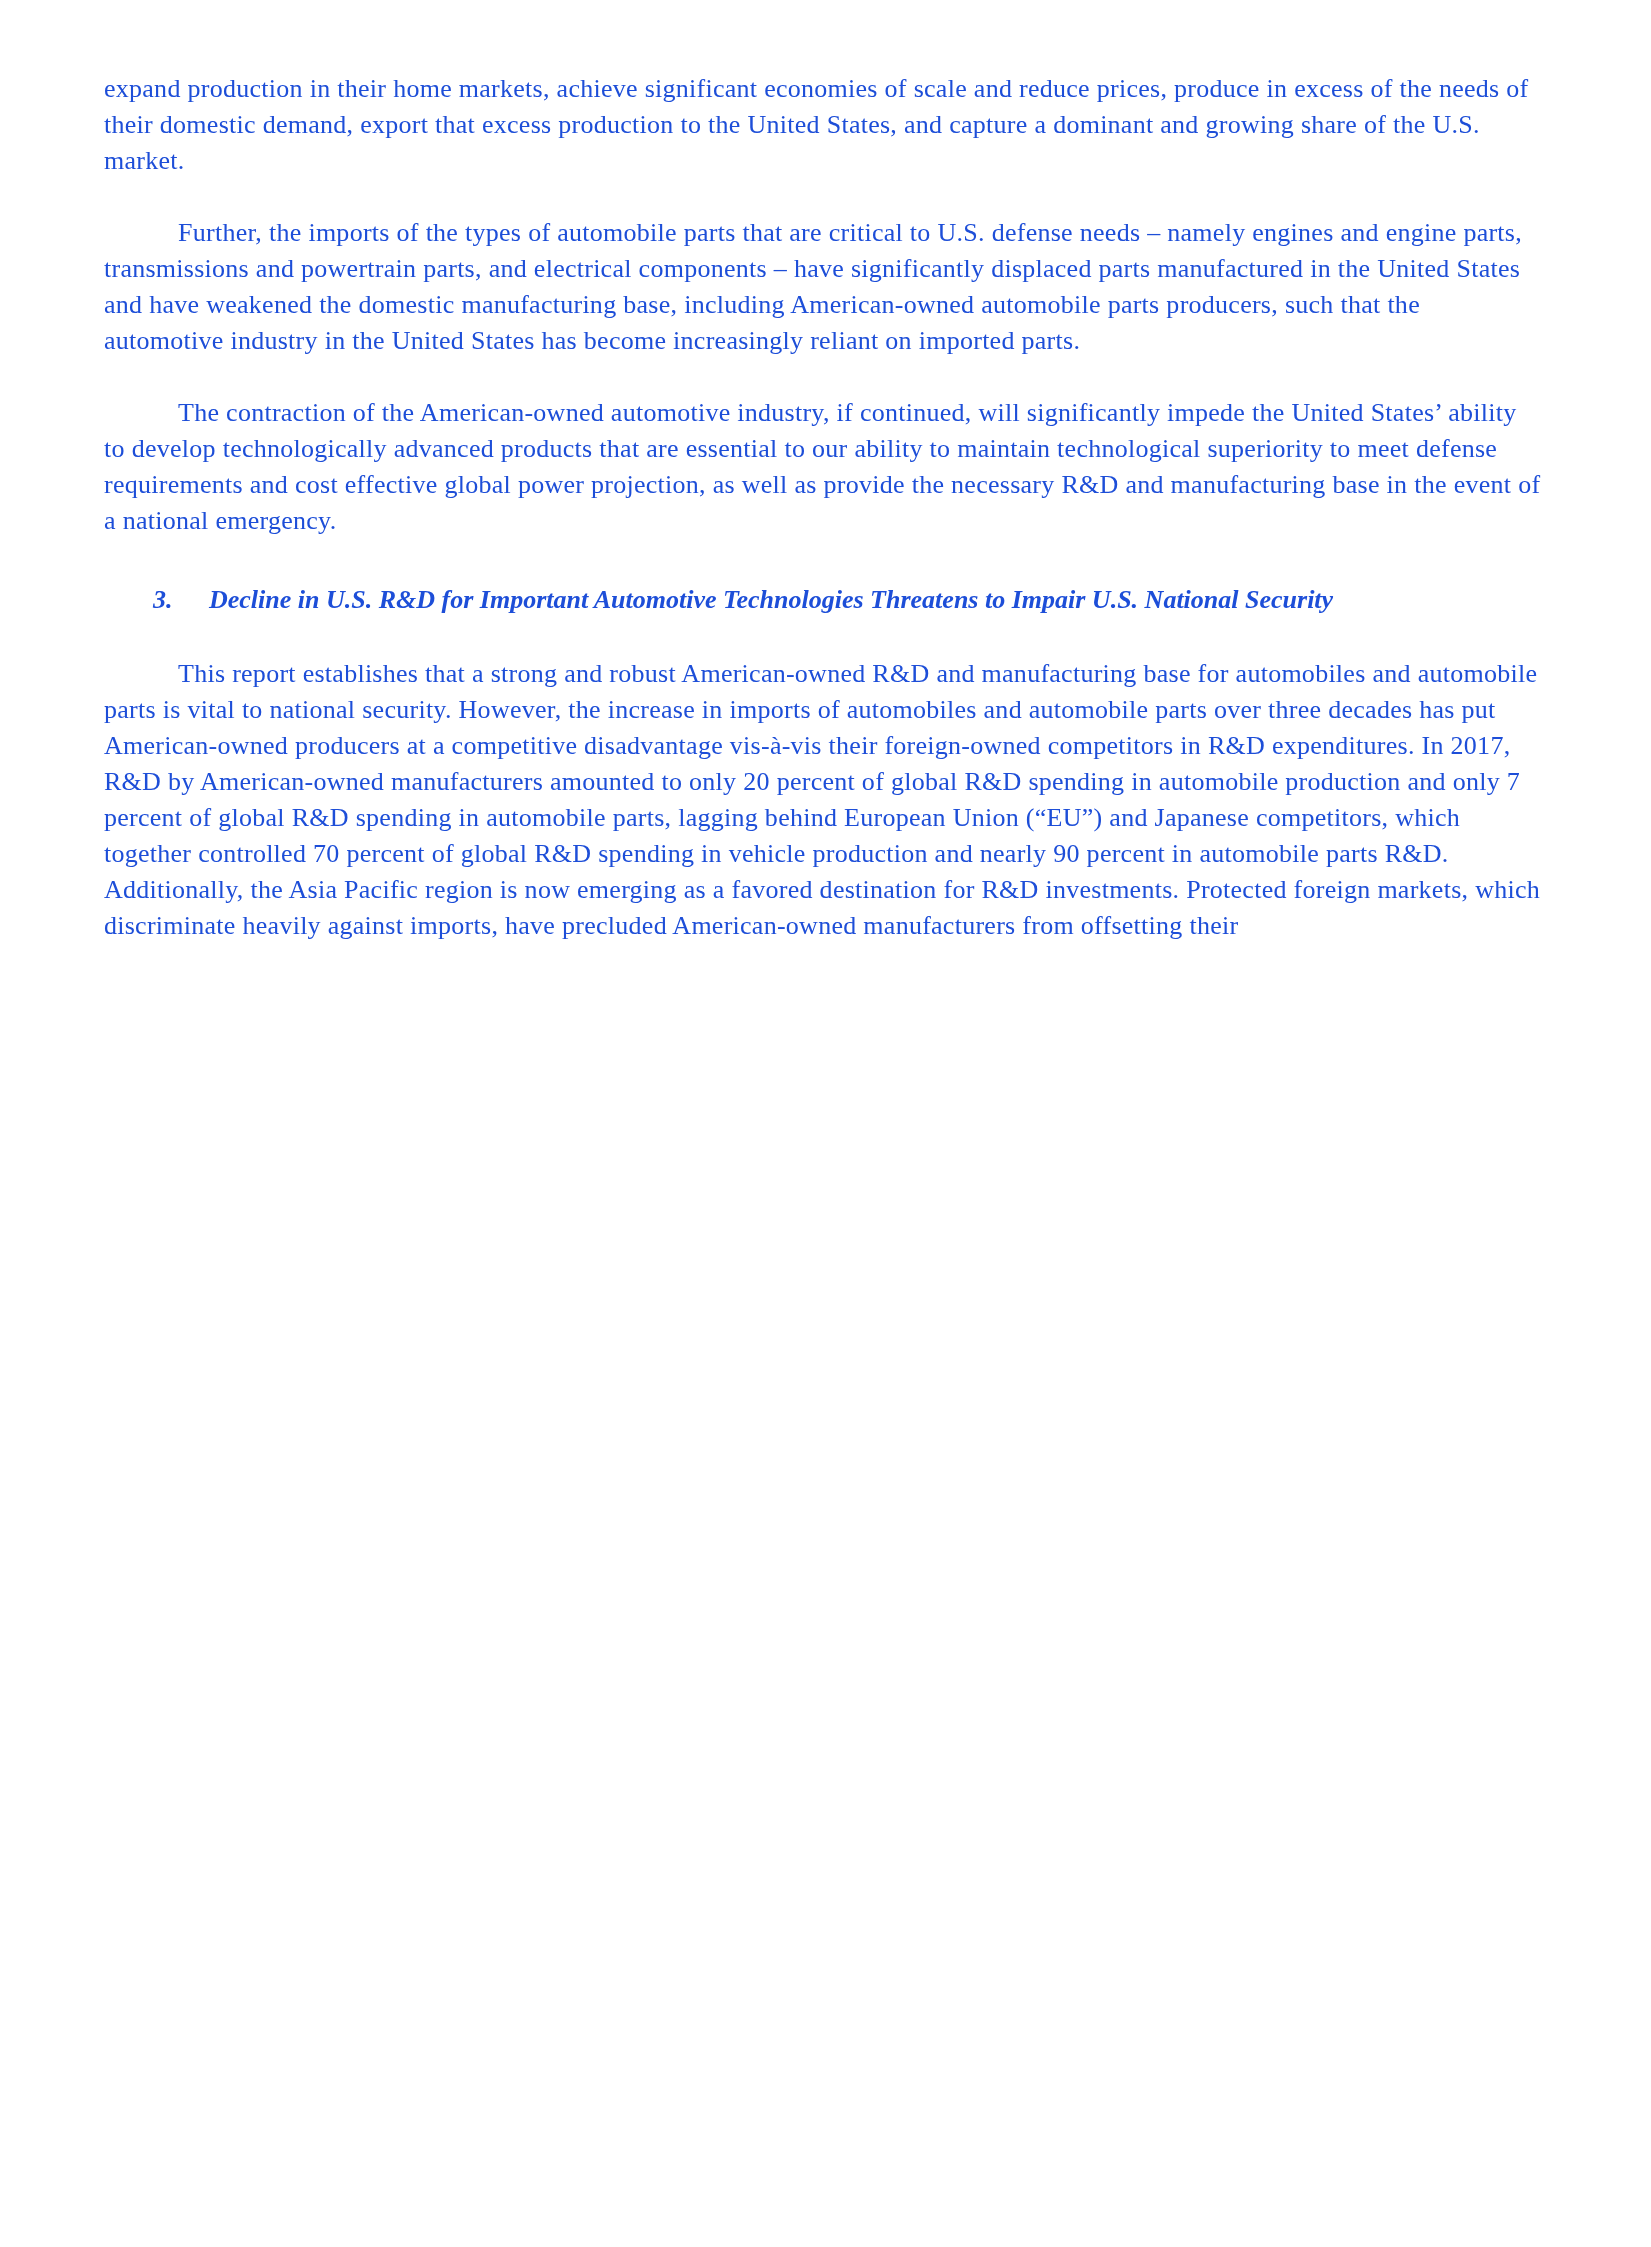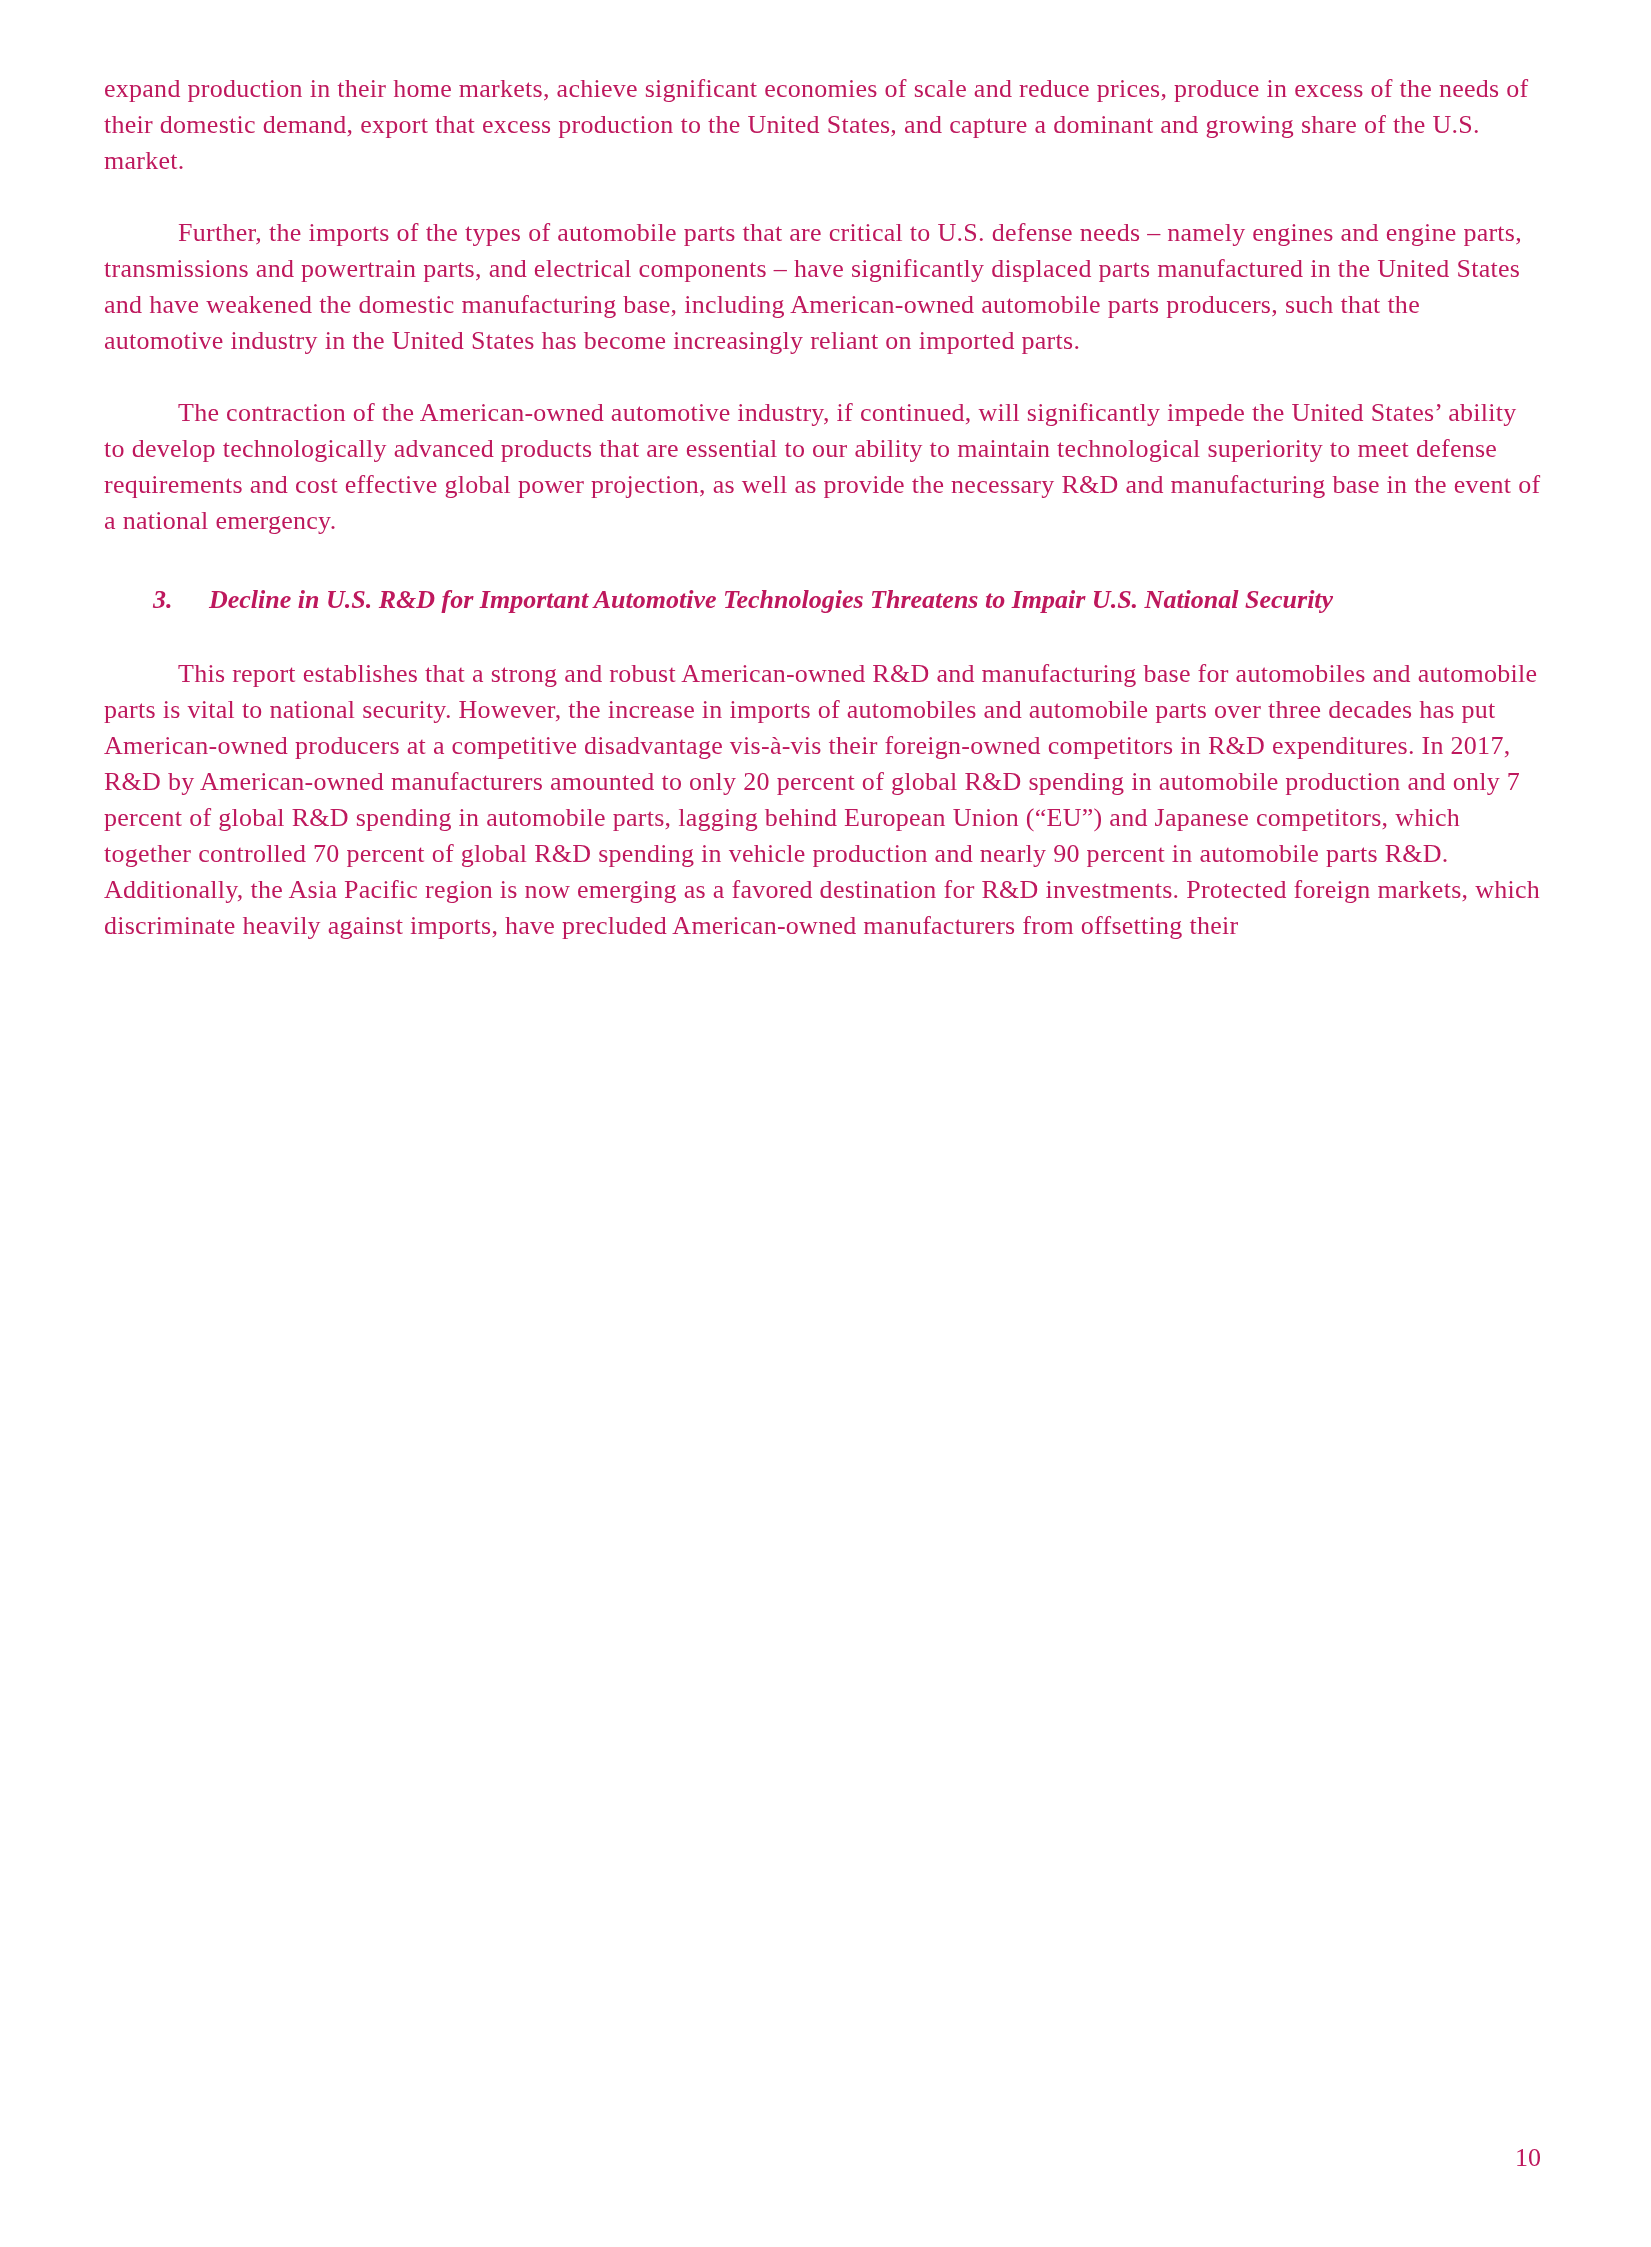--- a/index.html
+++ b/index.html
@@ -7,21 +7,21 @@
     margin: 0;
     padding: 0;
     background: #ffffff;
   }
   .page {
     position: relative;
     width: 1652px;
     height: 2248px;
     background: #ffffff;
     font-family: "Liberation Serif", "DejaVu Serif", serif;
-    color: #be185d;
+    color: #1d4ed8;
     overflow: hidden;
     box-sizing: border-box;
   }
   .content {
     position: absolute;
     left: 104px;
     top: 71px;
     width: 1437px;
   }
   p.body-par {
@@ -98,16 +98,15 @@
       <span class="heading-num">3.</span>
       <span class="heading-text">Decline in U.S. R&amp;D for Important Automotive Technologies Threatens to Impair U.S. National Security</span>
     </div>
 
     <div class="gap-head-after"></div>
 
     <p class="body-par indent">This report establishes that a strong and robust American-owned R&amp;D and manufacturing base for automobiles and automobile parts is vital to national security.  However, the increase in imports of automobiles and automobile parts over three decades has put American-owned producers at a competitive disadvantage vis-à-vis their foreign-owned competitors in R&amp;D expenditures.  In 2017, R&amp;D by American-owned manufacturers amounted to only 20 percent of global R&amp;D spending in automobile production and only 7 percent of global R&amp;D spending in automobile parts, lagging behind European Union (“EU”) and Japanese competitors, which together controlled 70 percent of global R&amp;D spending in vehicle production and nearly 90 percent in automobile parts R&amp;D.  Additionally, the Asia Pacific region is now emerging as a favored destination for R&amp;D investments.  Protected foreign markets, which discriminate heavily against imports, have precluded American-owned manufacturers from offsetting their</p>
 
   </div>
 
-  <div class="page-number">10</div>
 
 </div>
 
 
 </body></html>

